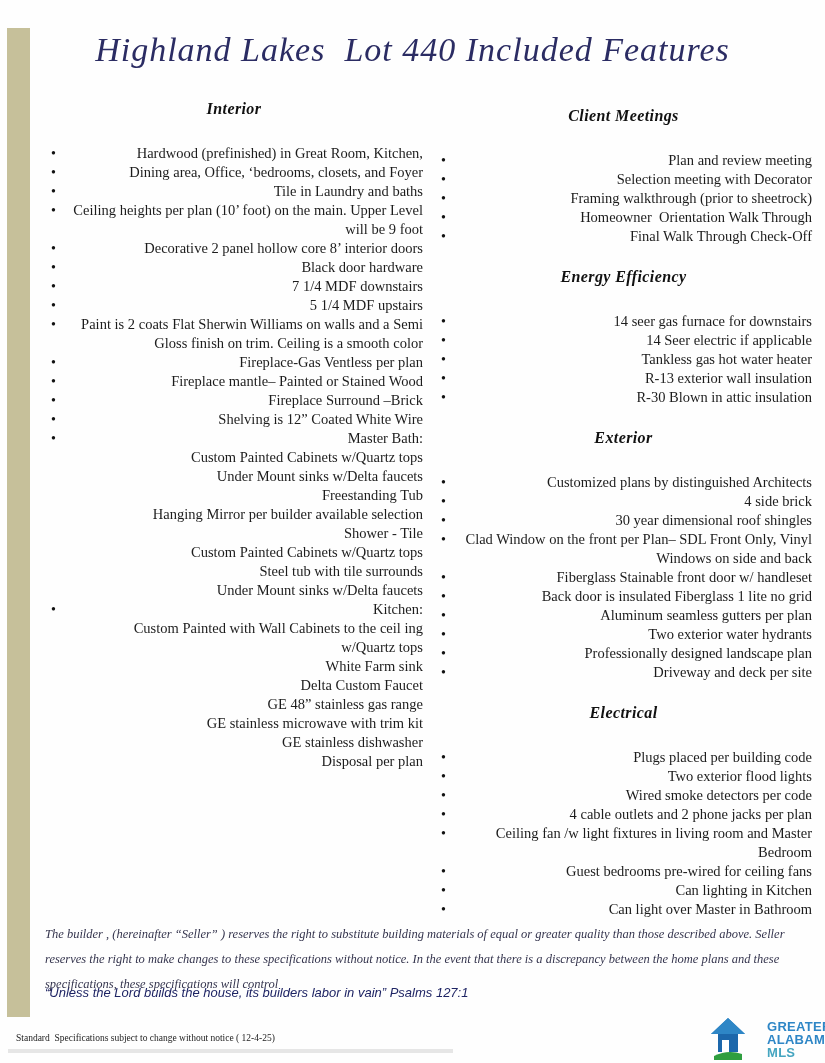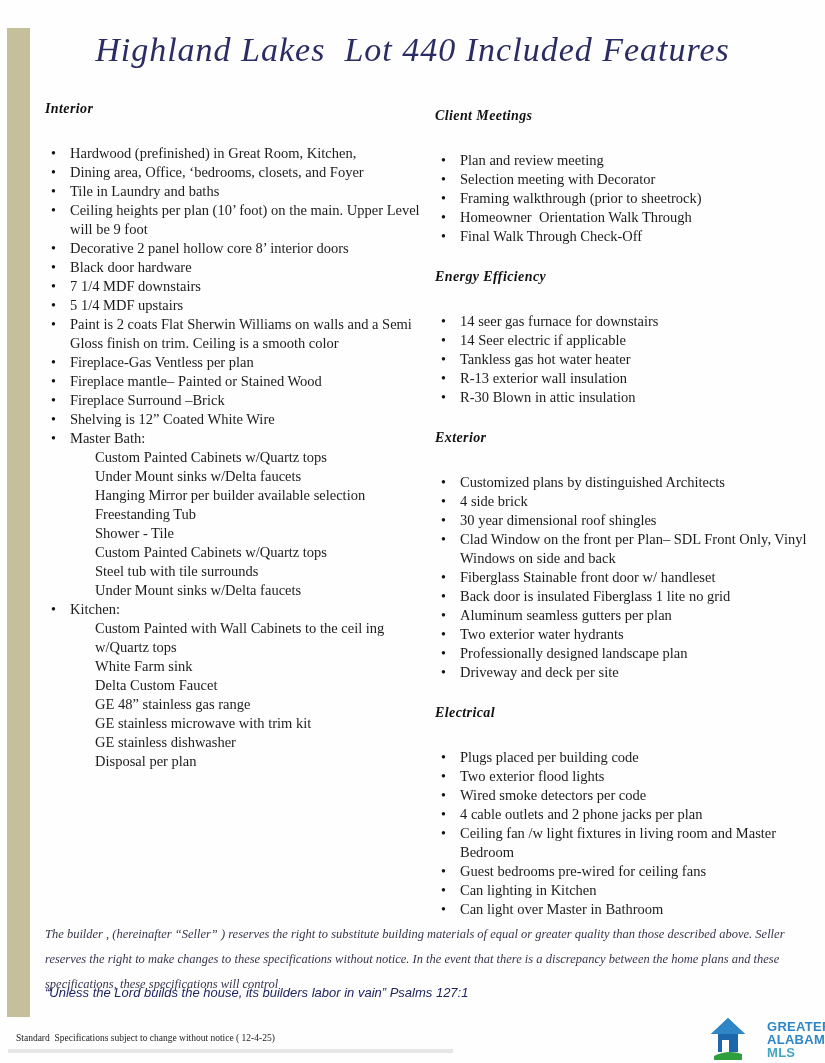--- a/index.html
+++ b/index.html
@@ -37,28 +37,29 @@
     width:767px;
     display:grid;
     grid-template-columns:378px 377px;
     column-gap:12px;
   }
   .col-right { padding-top:7px; }
   h2.section-heading {
     font-family:"Liberation Serif", serif;
     font-style:italic;
     font-weight:bold;
-    font-size:14px;
+    font-size:16px;
     letter-spacing:0.4px;
     color:#111;
     line-height:22px;
     margin:20px 0 24px 0;
+    text-align:center;
   }
   section:first-child h2.section-heading { margin-top:0; }
-  ul.feature-list { list-style:none; margin:0; padding:0; }
+  ul.feature-list { list-style:none; margin:0; padding:0;text-align:right; }
   ul.feature-list li {
     position:relative;
     font-size:14.5px;
     line-height:19px;
     white-space:pre-wrap;
     color:#1c1c1c;
   }
   ul.feature-list li.bullet { padding-left:25px; }
   ul.feature-list li.bullet::before {
     content:"\2022";
@@ -145,22 +146,22 @@
             <li class="bullet">7 1/4 MDF downstairs</li>
             <li class="bullet">5 1/4 MDF upstairs</li>
             <li class="bullet">Paint is 2 coats Flat Sherwin Williams on walls and a Semi Gloss finish on trim. Ceiling is a smooth color</li>
             <li class="bullet">Fireplace-Gas Ventless per plan</li>
             <li class="bullet">Fireplace mantle– Painted or Stained Wood</li>
             <li class="bullet">Fireplace Surround –Brick</li>
             <li class="bullet">Shelving is 12” Coated White Wire</li>
             <li class="bullet">Master Bath:</li>
             <li class="sub">Custom Painted Cabinets w/Quartz tops</li>
             <li class="sub">Under Mount sinks w/Delta faucets</li>
+            <li class="sub">Freestanding Tub</li>
             <li class="sub">Hanging Mirror per builder available selection</li>
-            <li class="sub">Freestanding Tub</li>
             <li class="sub">Shower - Tile</li>
             <li class="sub">Custom Painted Cabinets w/Quartz tops</li>
             <li class="sub">Steel tub with tile surrounds</li>
             <li class="sub">Under Mount sinks w/Delta faucets</li>
             <li class="bullet">Kitchen:</li>
             <li class="sub">Custom Painted with Wall Cabinets to the ceil ing w/Quartz tops</li>
             <li class="sub">White Farm sink</li>
             <li class="sub">Delta Custom Faucet</li>
             <li class="sub">GE 48” stainless gas range</li>
             <li class="sub">GE stainless microwave with trim kit</li>

